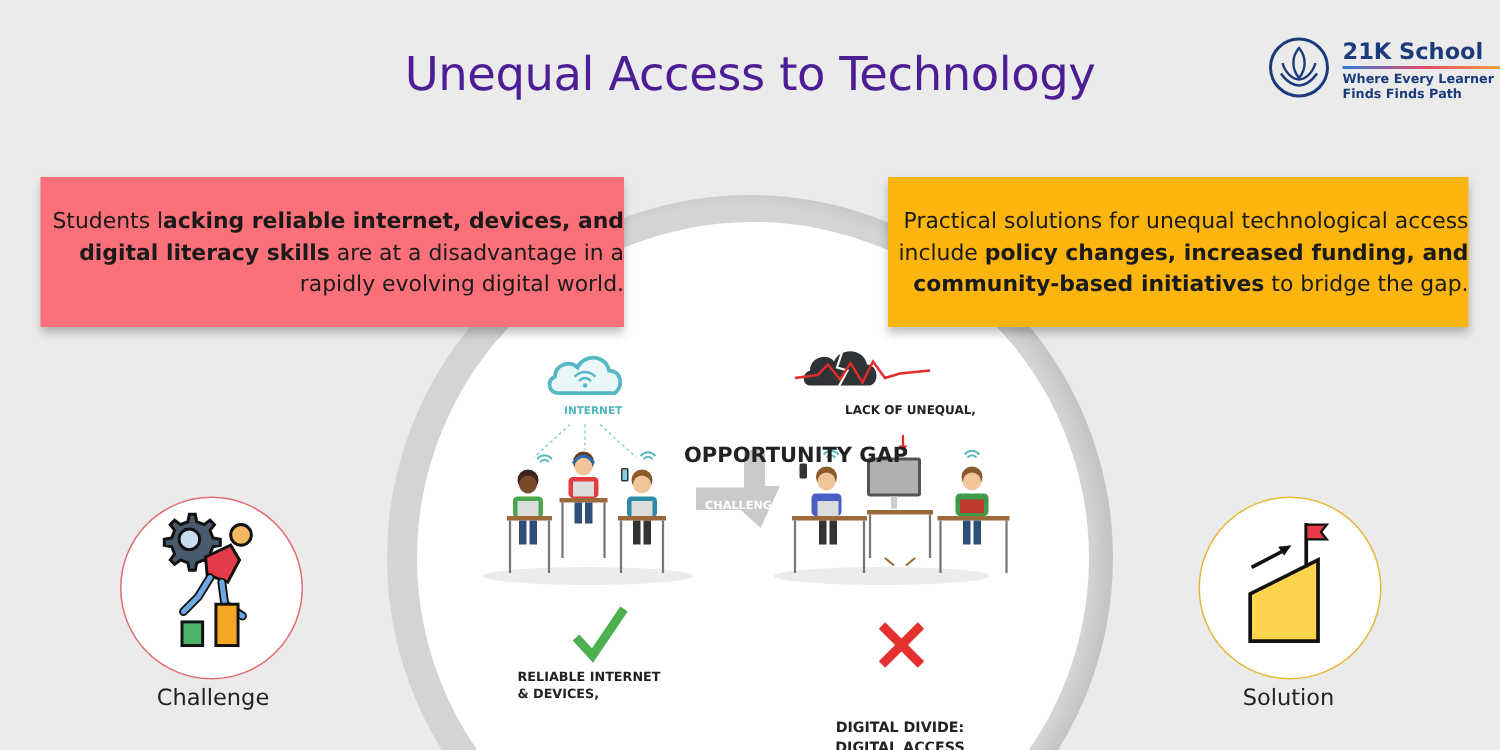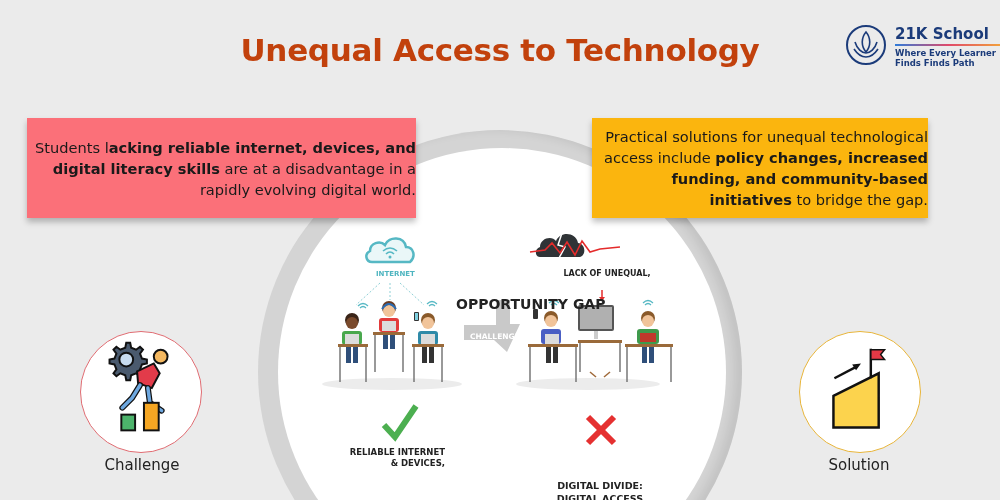--- a/index.html
+++ b/index.html
@@ -1,37 +1,37 @@
 <!DOCTYPE html>
 <html><head>
 <meta charset="utf-8">
 <style>
   *{box-sizing:border-box;margin:0;padding:0;}
   html,body{width:1000px;height:500px;overflow:hidden;background:#ebebeb;}
   body{position:relative;font-family:"DejaVu Sans","Liberation Sans",sans-serif;color:#1a1a1a;}
-  .title{position:absolute;left:0;width:1000px;top:32px;text-align:center;font-size:31px;font-weight:bold;letter-spacing:-0.3px;color:#c2410c;}
+  .title{position:absolute;left:0;width:1000px;top:32px;text-align:center;font-size:31px;font-weight:normal;letter-spacing:-0.3px;color:#4c1d95;}
   .logo{position:absolute;left:845px;top:22px;width:160px;height:50px;}
   .logo .mark{position:absolute;left:0;top:2px;width:42px;height:42px;}
   .logo .name{position:absolute;left:50px;top:3px;font-size:15px;font-weight:bold;color:#1b3b7a;white-space:nowrap;}
   .logo .bar{position:absolute;left:50px;top:22px;width:107px;height:2px;background:linear-gradient(90deg,#2f7bd9,#e04a6a,#f2a33a);}
   .logo .tag{position:absolute;left:50px;top:26px;font-size:8.5px;line-height:10px;color:#1b3b7a;font-weight:bold;white-space:nowrap;}
 
   .bigring{position:absolute;left:258px;top:130px;width:484px;height:484px;border-radius:50%;background:#d4d4d4;box-shadow:inset -8px 0 10px rgba(0,0,0,0.08);}
   .bigcircle{position:absolute;left:278px;top:148px;width:448px;height:448px;border-radius:50%;background:#ffffff;}
 
   .card{position:absolute;top:118px;height:100px;display:flex;align-items:center;justify-content:center;text-align:right;font-size:14.6px;line-height:21px;box-shadow:0 4px 6px rgba(0,0,0,0.25);}
   .card.left{left:27px;width:389px;background:#fb7079;}
-  .card.right{left:592px;width:336px;background:#fbb50e;}
+  .card.right{left:592px;width:387px;background:#fbb50e;}
   .card b{font-weight:bold;}
 
   .scene{position:absolute;left:320px;top:225px;width:360px;height:275px;}
   .label-gap{position:absolute;left:456px;top:296px;font-size:14px;font-weight:bold;color:#222;}
   .label-lack{position:absolute;left:552px;top:268px;width:110px;text-align:center;font-size:8px;line-height:11px;font-weight:bold;color:#222;}
   .label-internet{position:absolute;left:376px;top:270px;font-size:7px;font-weight:bold;color:#4fb5c0;}
-  .label-reliable{position:absolute;left:345px;top:447px;width:100px;text-align:right;font-size:8.5px;line-height:11px;font-weight:bold;color:#222;}
+  .label-reliable{position:absolute;left:345px;top:447px;width:100px;text-align:left;font-size:8.5px;line-height:11px;font-weight:bold;color:#222;}
   .label-divide{position:absolute;left:540px;top:460px;width:120px;text-align:center;font-size:9.5px;line-height:13px;font-weight:bold;color:#222;margin-top:19px;}
   .challenge-arrow-text{position:absolute;left:470px;top:332px;font-size:7.5px;font-weight:bold;color:#fff;}
 
   .badge{position:absolute;width:122px;height:122px;border-radius:50%;background:#fff;}
   .badge.left{left:80px;top:331px;border:1.5px solid #e06c72;}
   .badge.right{left:799px;top:331px;border:1.5px solid #e8b53a;}
   .badge svg{position:absolute;left:0;top:0;width:100%;height:100%;}
   .badge-label{position:absolute;top:456px;width:140px;text-align:center;font-size:15px;color:#222;}
   .badge-label.left{left:72px;}
   .badge-label.right{left:789px;}

